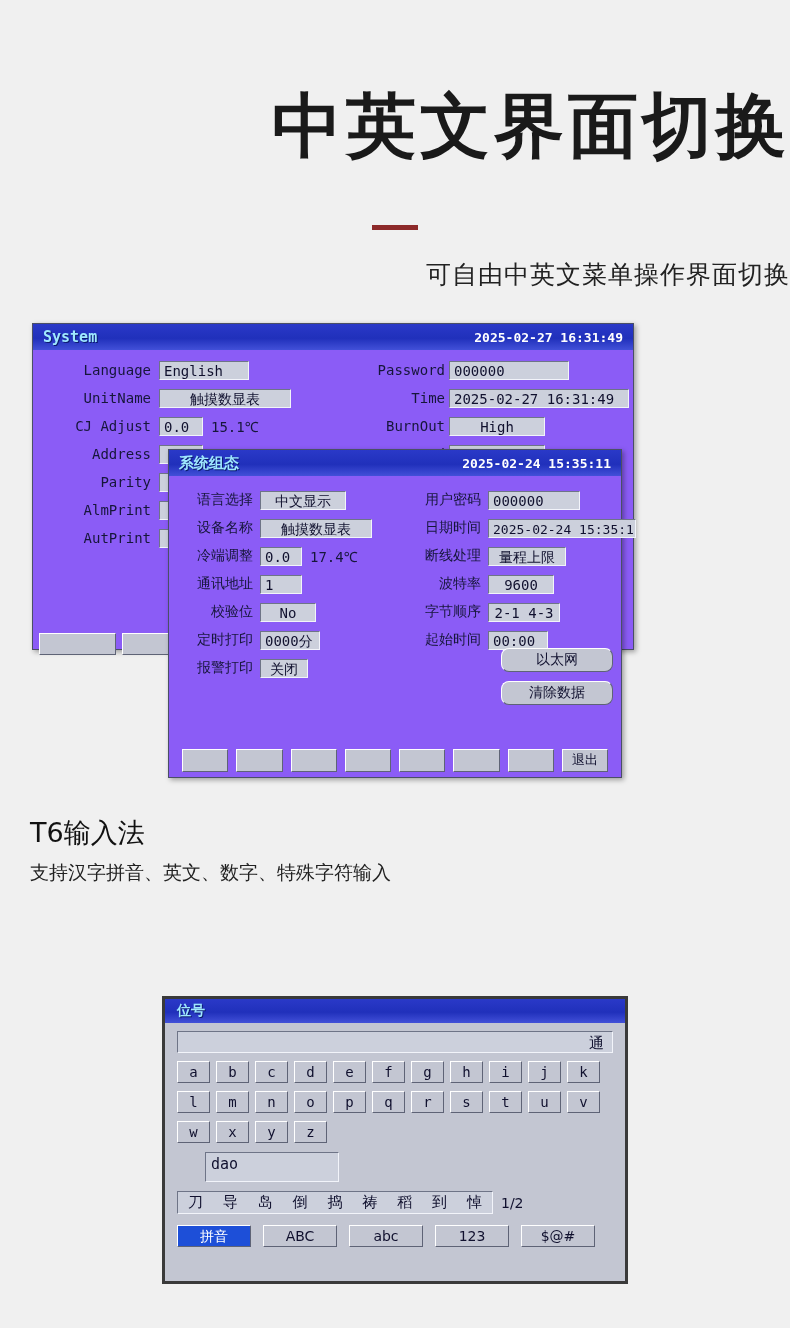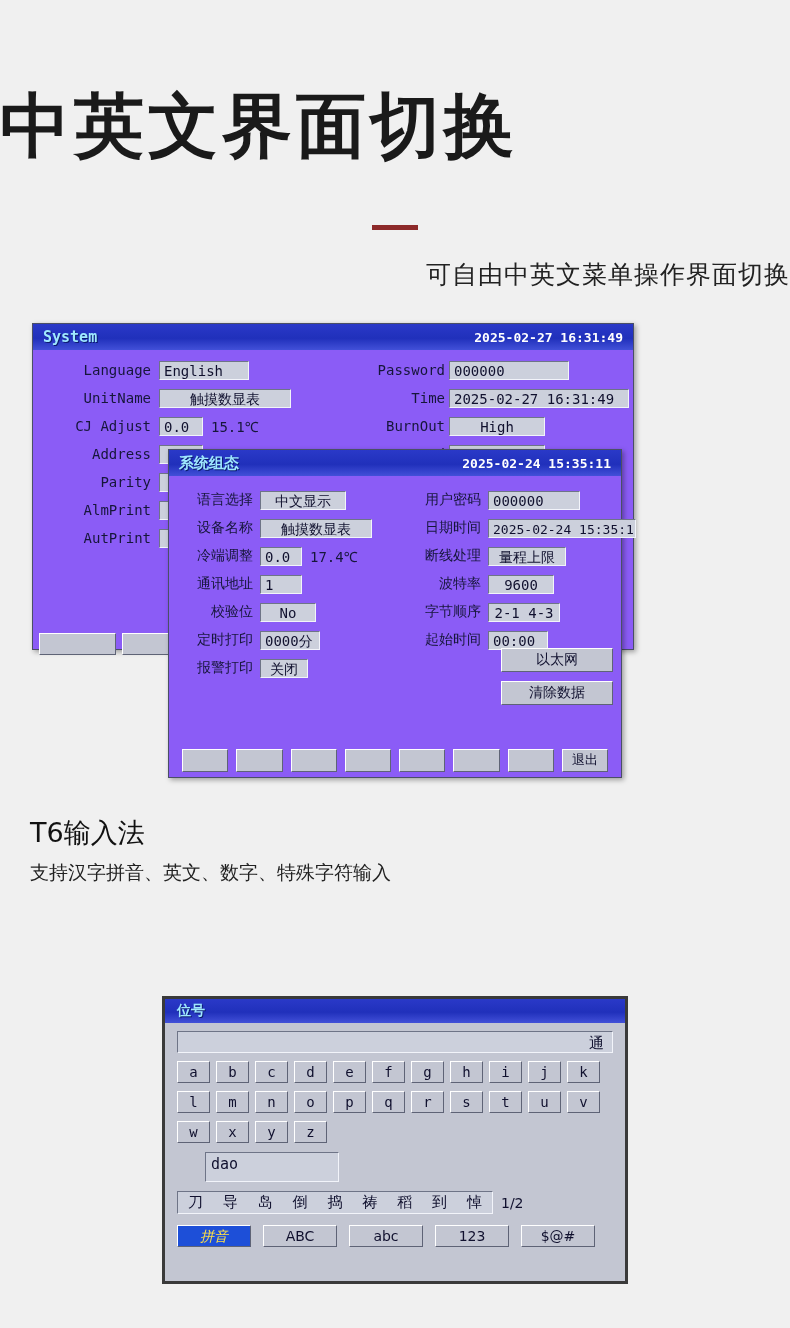--- a/index.html
+++ b/index.html
@@ -10,21 +10,21 @@
     width: 790px;
     height: 1328px;
     background: #f0f0f0;
     font-family: "Liberation Sans", sans-serif;
     position: relative;
     overflow: hidden;
   }
 
   
   .hero-title {
-    text-align: left;
+    text-align: right;
     font-size: 70px;
     font-weight: bold;
     color: #1a1a1a;
     letter-spacing: 4px;
     padding-top: 88px;
     line-height: 1.1;
     font-family: "DejaVu Sans", sans-serif;
   }
   .rule {
     width: 46px;
@@ -192,20 +192,21 @@
     background: #c3c6d2;
     border-top: 1px solid #ffffff;
     border-left: 1px solid #ffffff;
     border-right: 1px solid #5e6376;
     border-bottom: 1px solid #5e6376;
     font-size: 14px;
     text-align: center;
     line-height: 21px;
     color: #10102e;
     font-family: "DejaVu Sans", sans-serif;
+    border-radius: 8px;
   }
   .btnbar-cn {
     position: absolute;
     bottom: 5px;
     left: 0;
     right: 0;
     display: flex;
     gap: 8px;
     padding: 0 13px;
   }
@@ -343,22 +344,21 @@
     border-bottom: 1px solid #5e6376;
     text-align: center;
     line-height: 21px;
     font-size: 14px;
     color: #10102e;
     font-family: "DejaVu Sans", sans-serif;
     box-sizing: border-box;
   }
   .mode.active {
     background: #1d4fd8;
-    color: #fde047;
-    font-style: italic;
+    color: #ffffff;
   }
 </style>
 </head>
 <body>
 
 <div class="hero-title">中英文界面切换</div>
 <div class="rule"></div>
 <div class="subtitle">可自由中英文菜单操作界面切换</div>
 
 <div class="screens">

